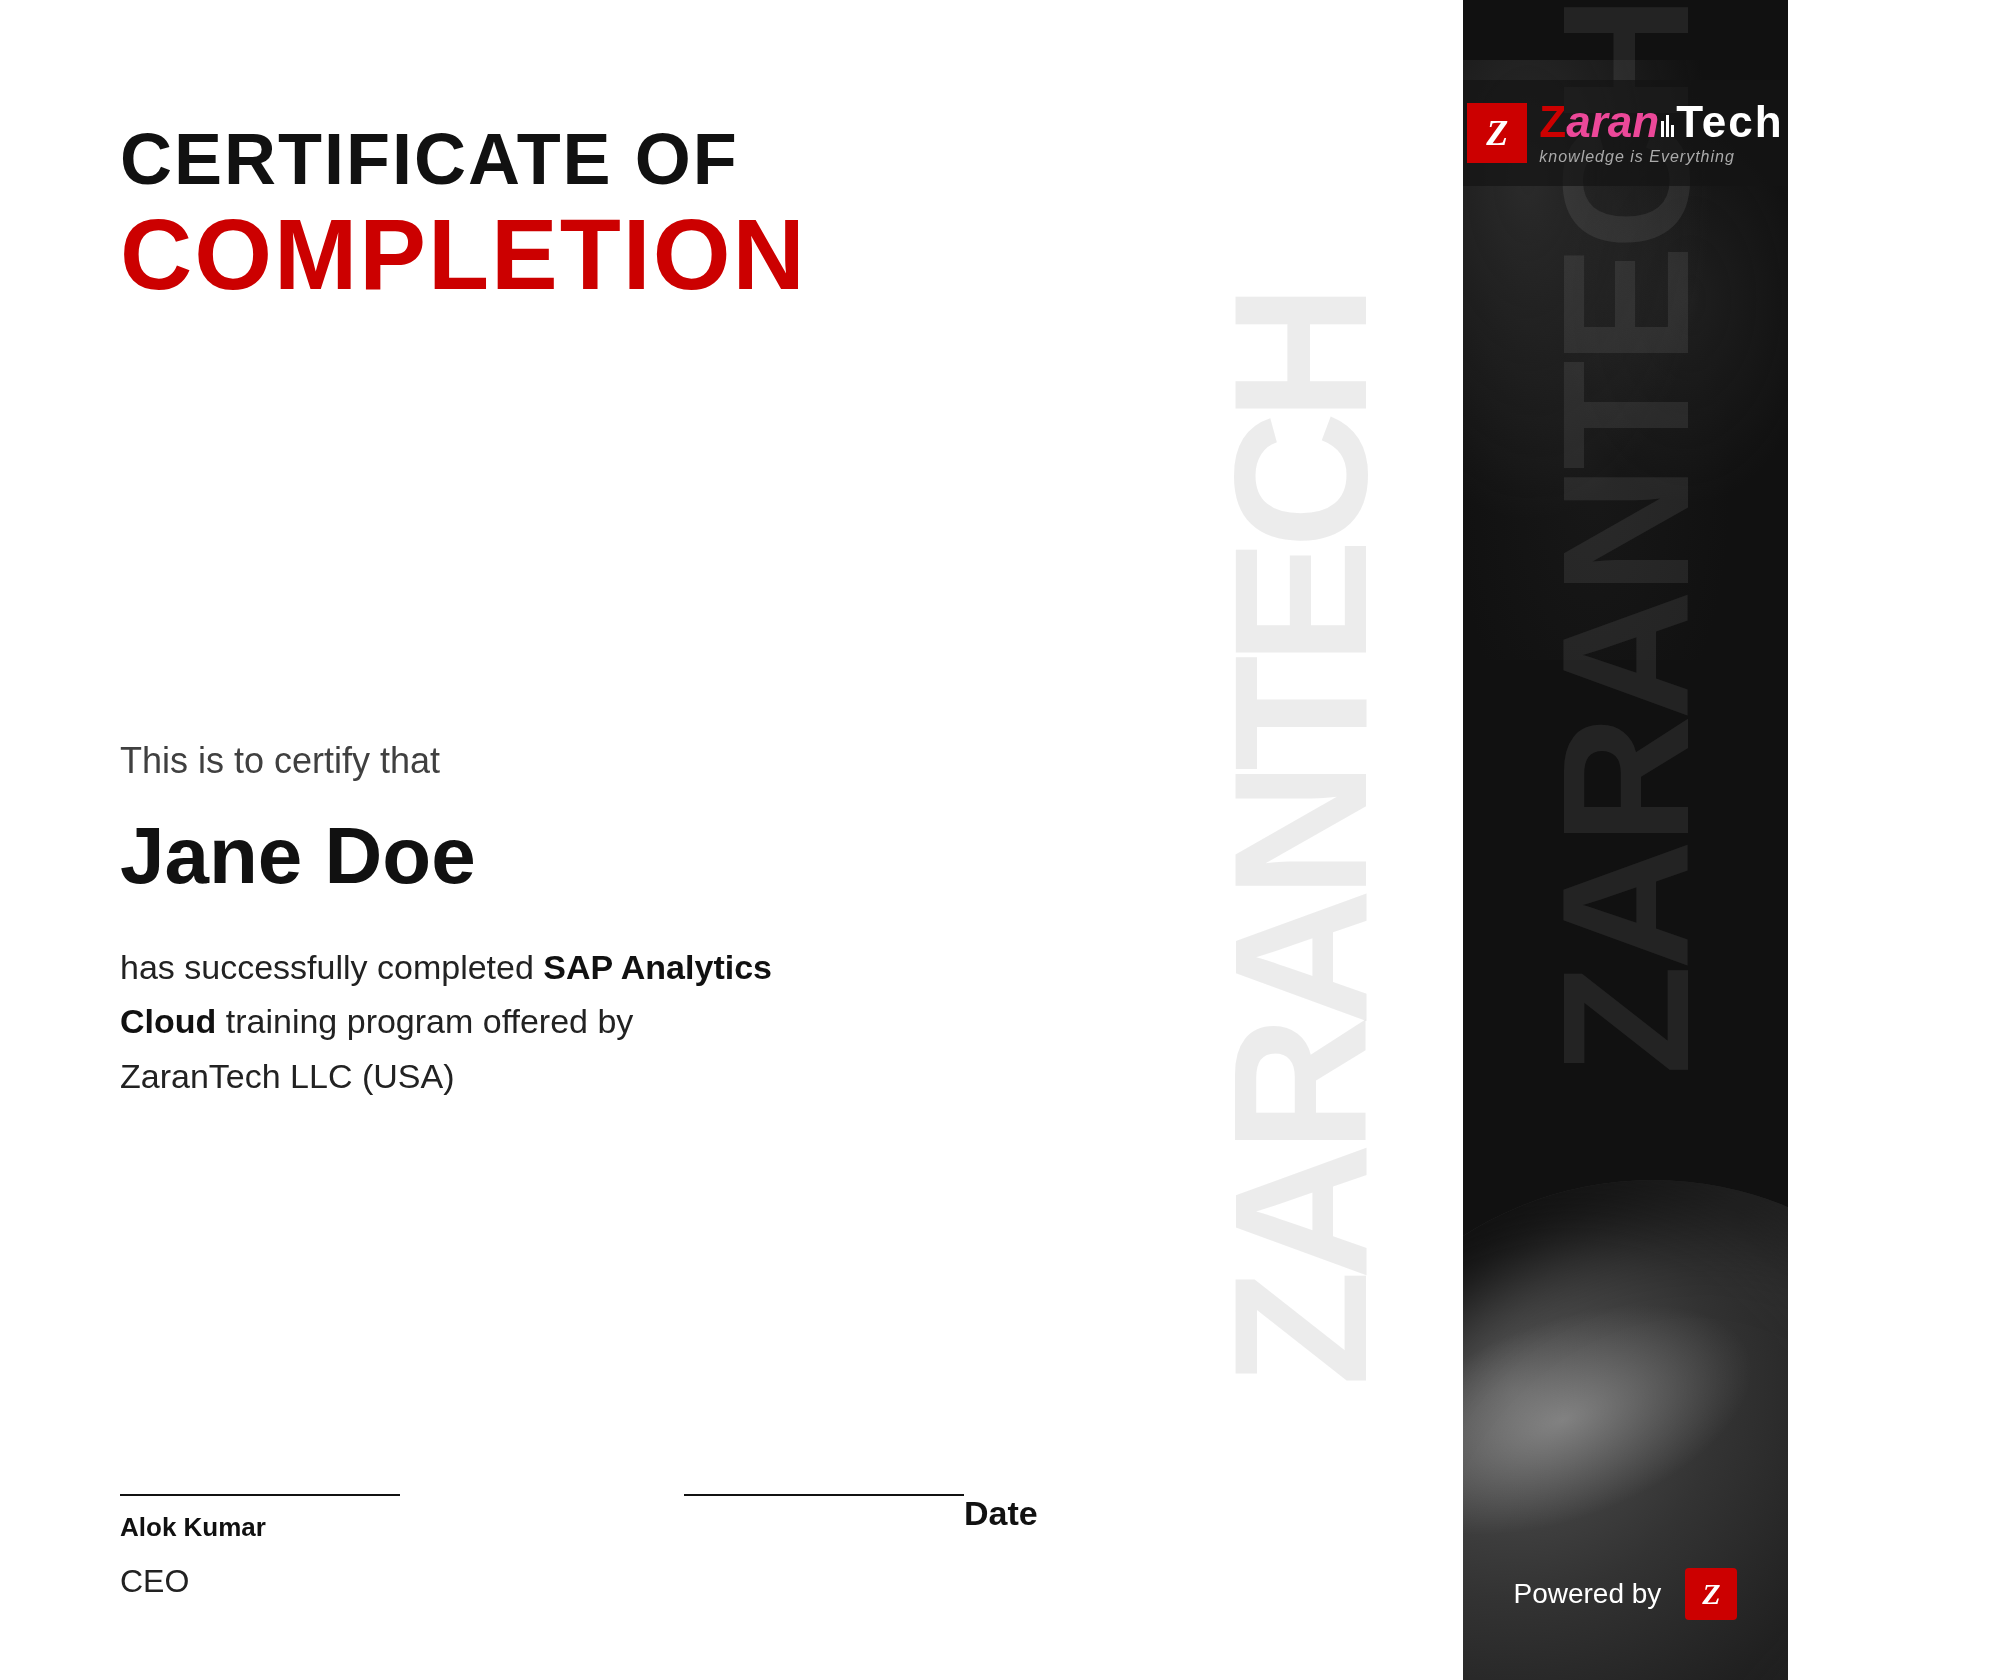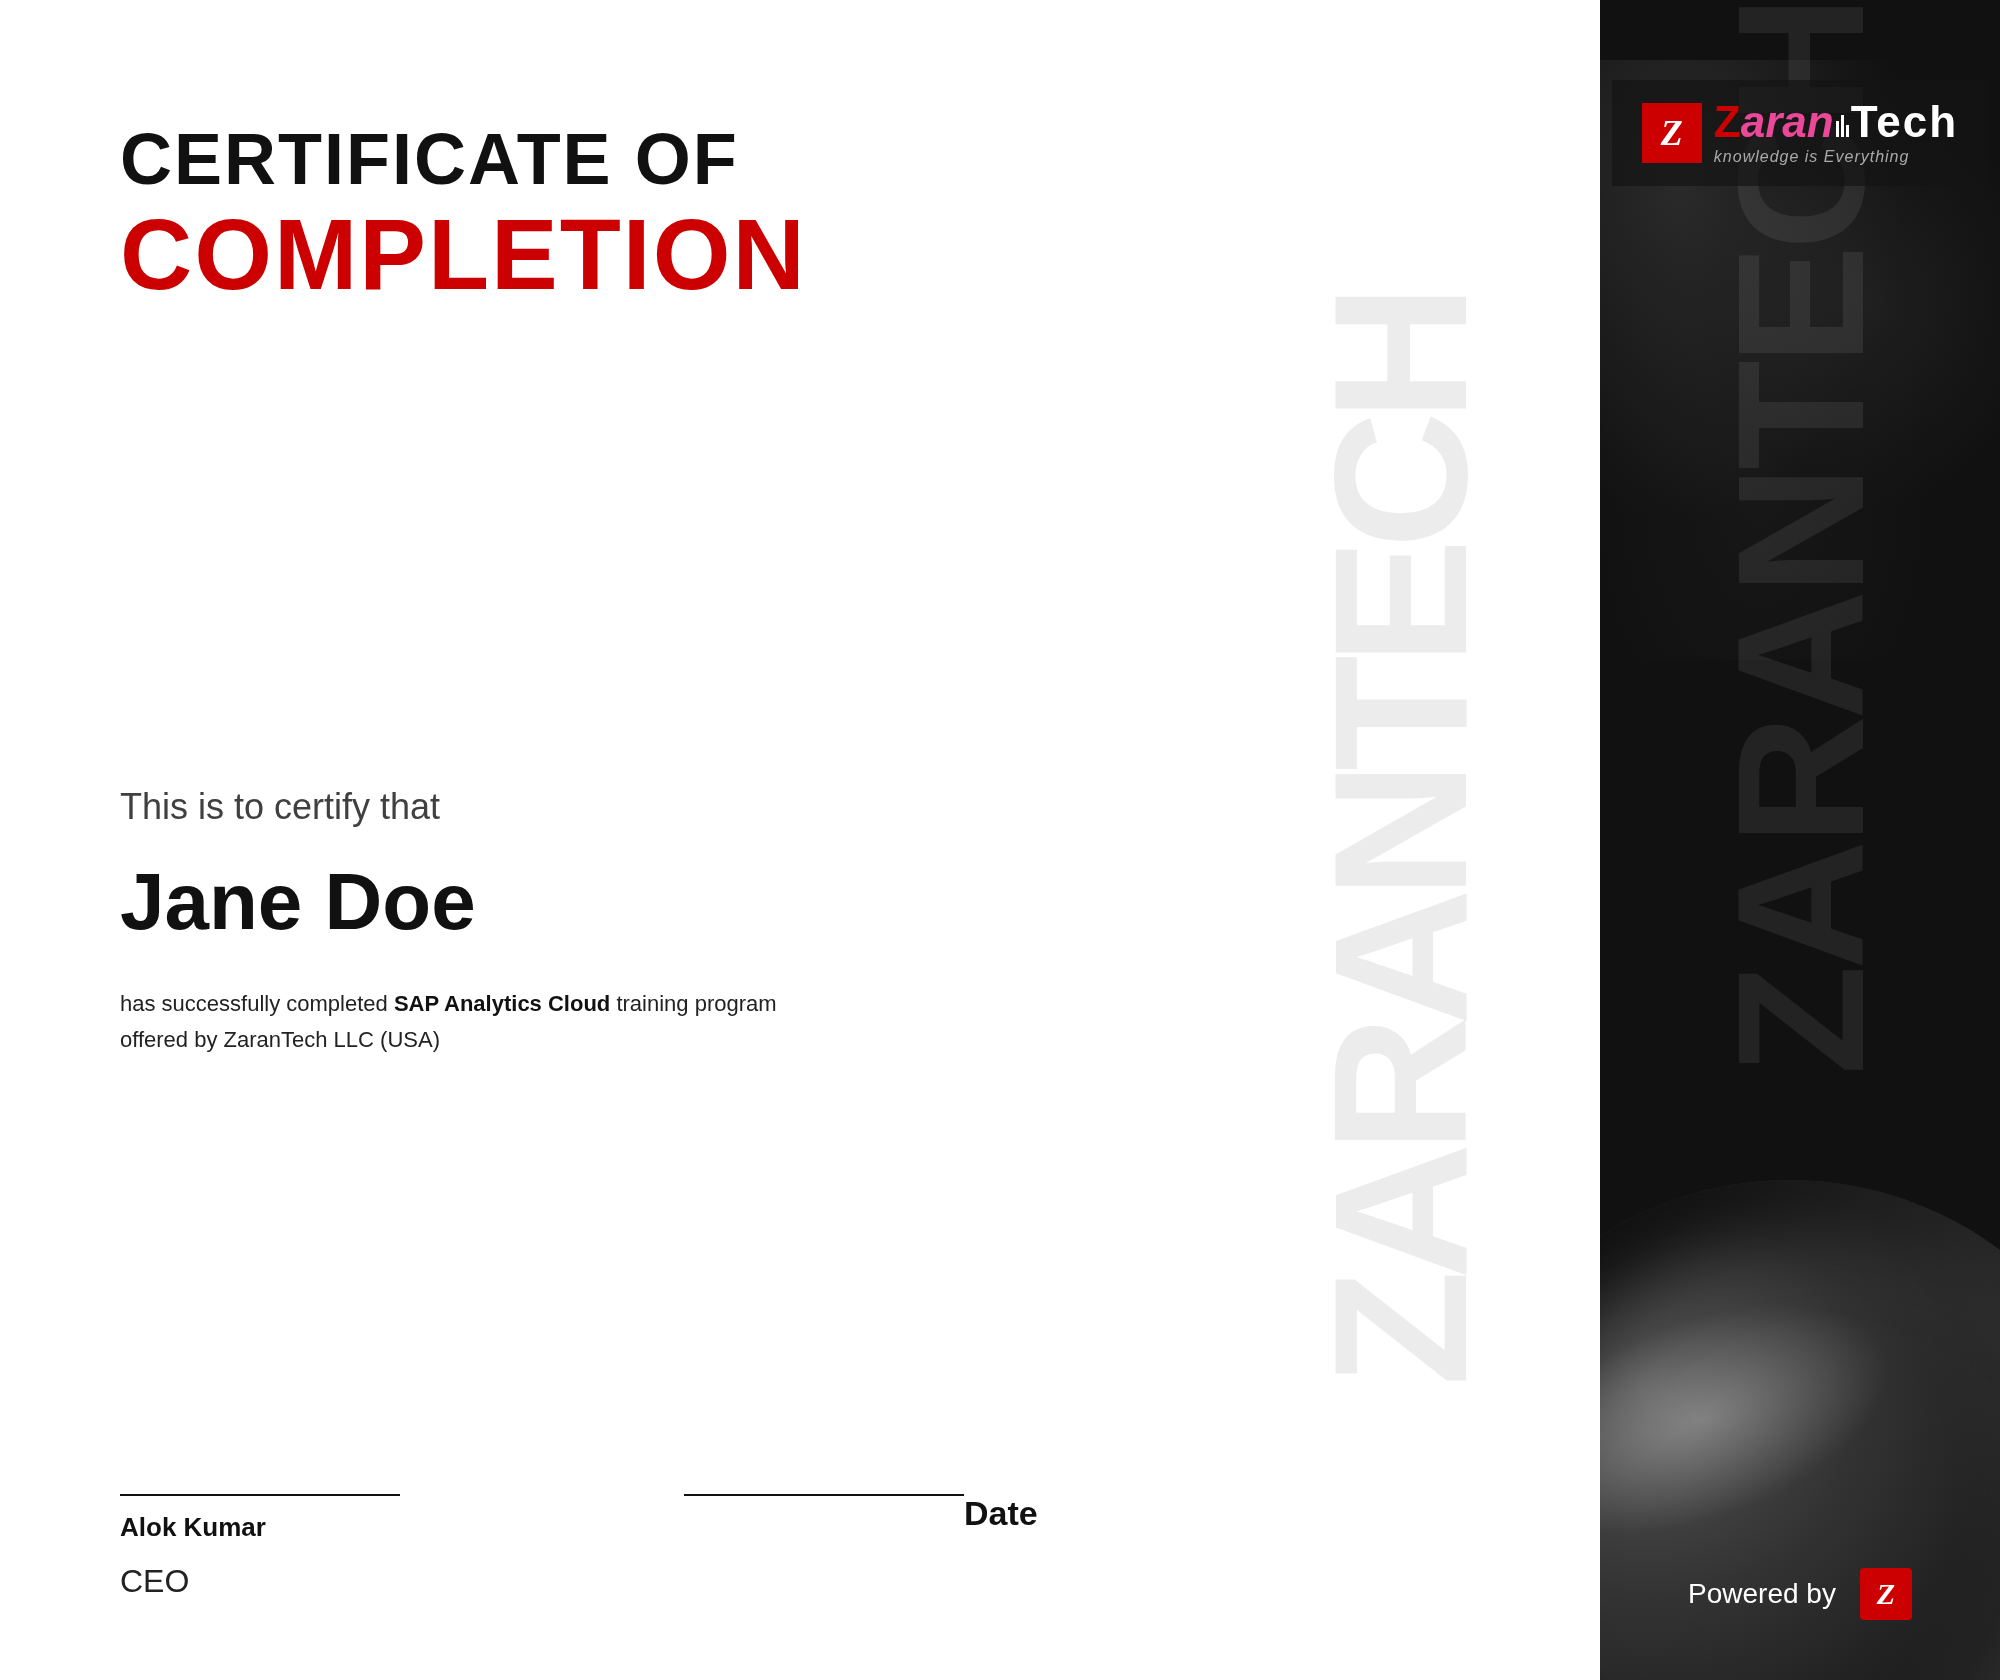--- a/index.html
+++ b/index.html
@@ -9,21 +9,21 @@
     }
 
     body {
       width: 2000px;
       height: 1680px;
       overflow: hidden;
       font-family: Arial, Helvetica, sans-serif;
     }
 
     .certificate-container {
-      width: 2000px;
+      width: 1788px;
       height: 1680px;
       display: flex;
       flex-direction: row;
     }
 
     
     .left-section {
       width: 1200px;
       height: 100%;
       background: #ffffff;
@@ -71,21 +71,21 @@
 
     .recipient-name {
       font-size: 80px;
       font-weight: 900;
       color: #111111;
       margin-bottom: 40px;
       line-height: 1.1;
     }
 
     .completion-text {
-      font-size: 22px;
+      font-size: 34px;
       color: #222222;
       line-height: 1.6;
       max-width: 680px;
     }
 
     .completion-text strong {
       font-weight: 900;
       color: #111111;
     }
 

